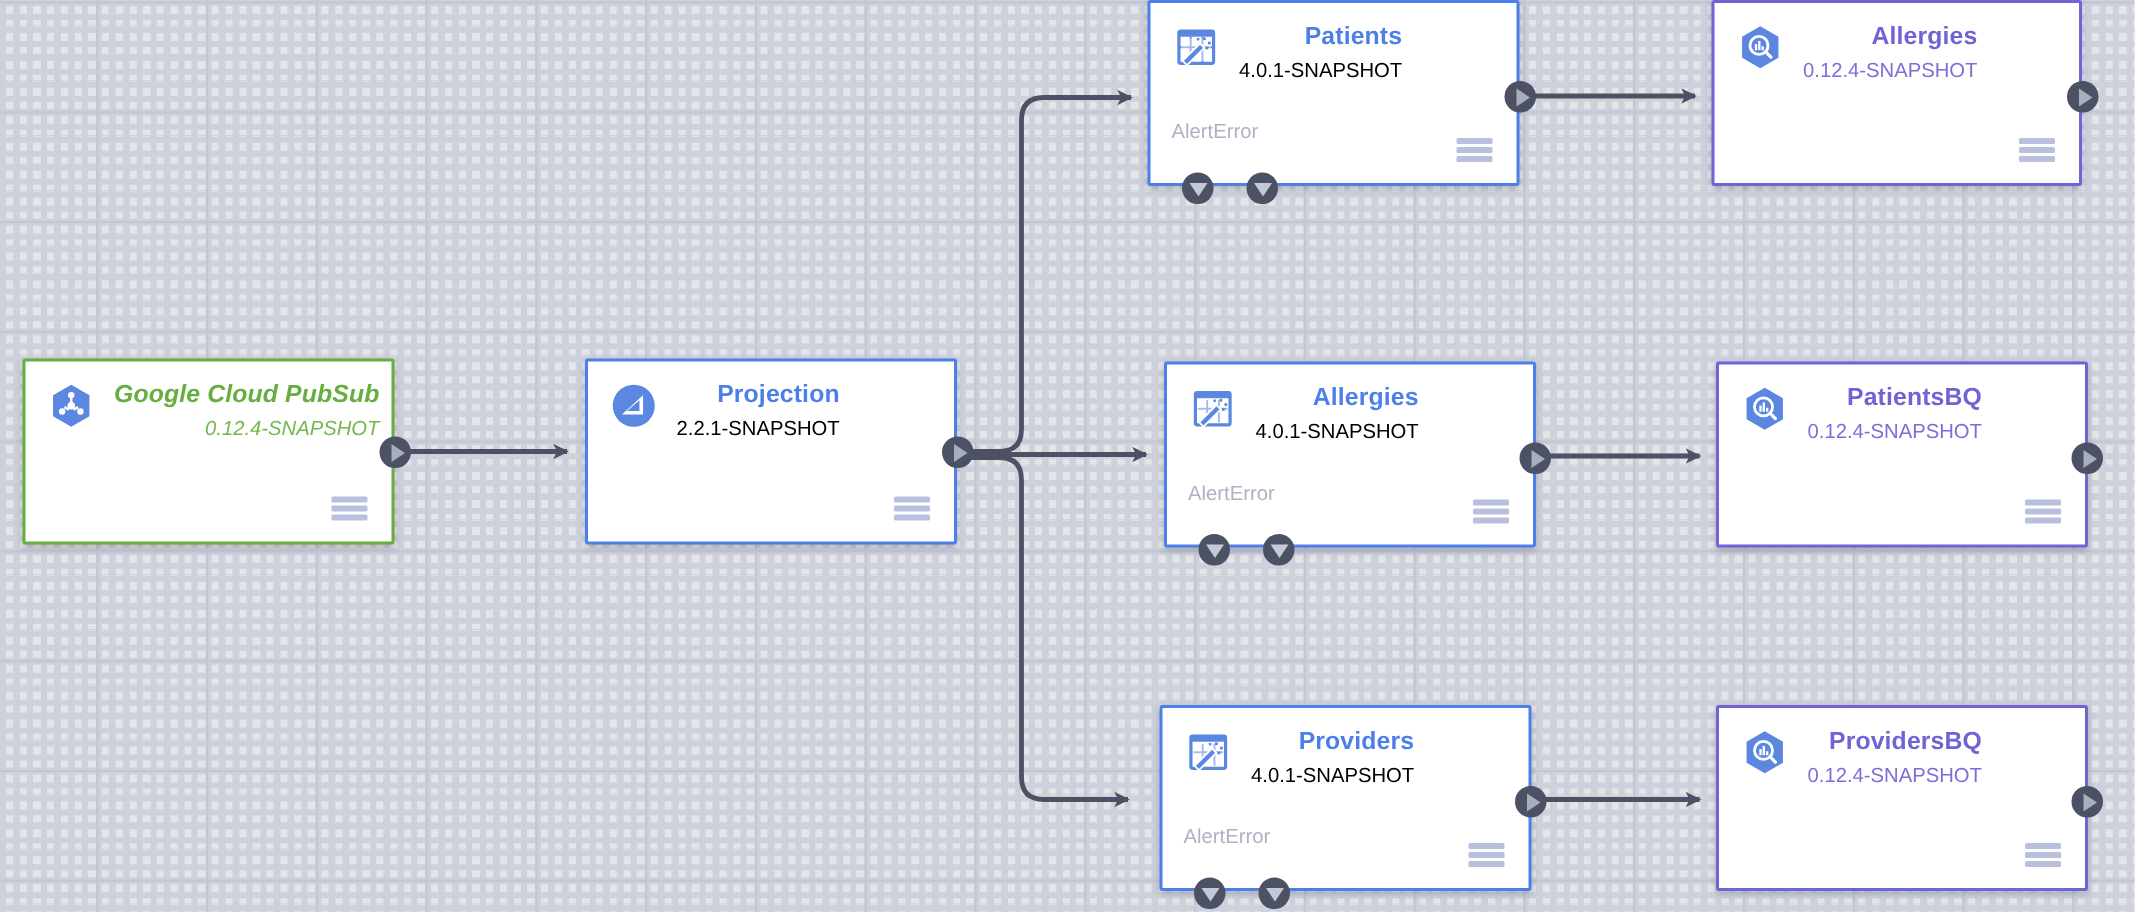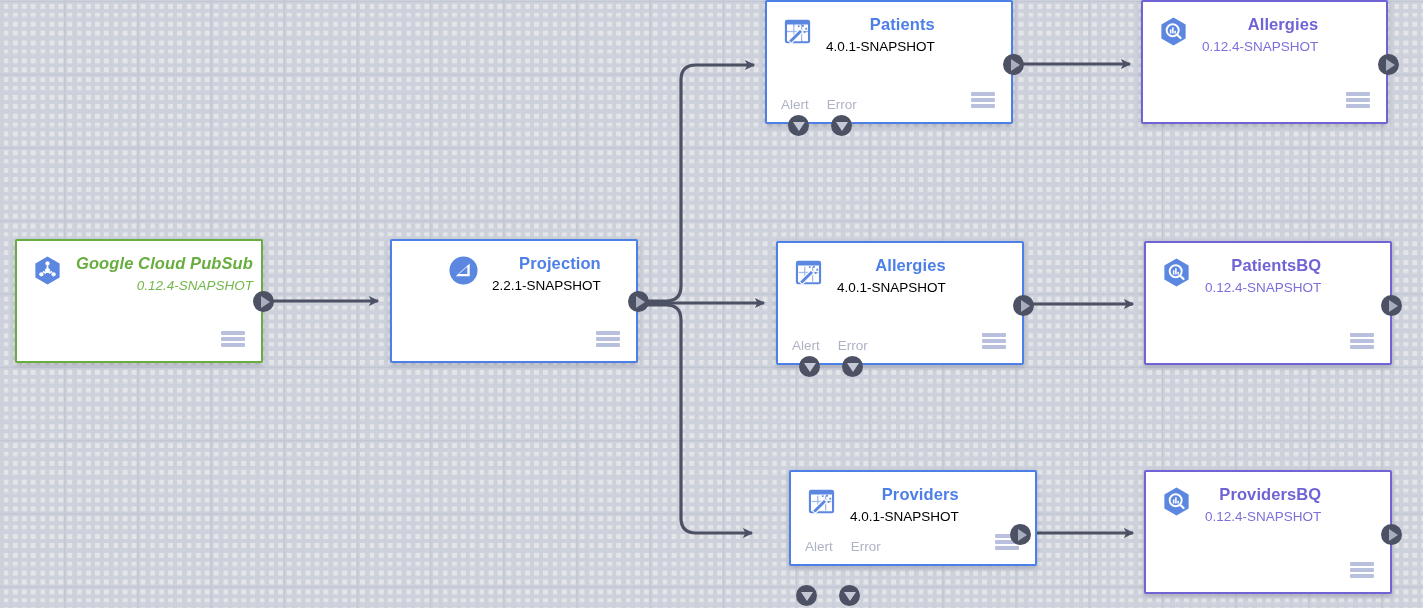--- a/index.html
+++ b/index.html
@@ -130,24 +130,23 @@
   }
   .hamburger span {
     display: block;
     height: 4px;
     border-radius: 1px;
     background: #b9c0dd;
   }
 
   .port-labels {
     position: absolute;
-    bottom: 9px;
+    bottom: 26px;
     left: 14px;
     display: flex;
-    gap: 18px;
   }
   .port-label {
     font-size: 13.5px;
     color: #aeb3c4;
     line-height: 16px;
   }
 
   
   .port {
     position: absolute;
@@ -229,21 +228,21 @@
     <div class="hamburger">
       <span></span>
         <span></span>
         <span></span>
     </div>
   </div>
   <div class="port port-out" style="left:253px; top:291px;">
     <i class="glyph"></i>
   </div>
 
-  <div class="node blue" style="left:390px; top:239px; width:248px; height:124px;padding-left:41px;">
+  <div class="node blue" style="left:390px; top:239px; width:248px; height:124px;">
     <div class="node-head">
       <span class="node-icon">
         <svg viewBox="0 0 40 40">
           <circle cx="20" cy="20" r="17" fill="#5b87e0"></circle>
           <path d="M10.5 27 L27.5 27 L27.5 11.5 Z" fill="#ffffff"></path>
           <path d="M14.5 24.2 L24.6 24.2 L24.6 15.6 Z" fill="#5b87e0"></path>
         </svg>
       </span>
       <div class="node-text">
         <div class="node-title">Projection</div>
@@ -410,21 +409,21 @@
     <div class="hamburger">
       <span></span>
         <span></span>
         <span></span>
     </div>
   </div>
   <div class="port port-out" style="left:1381px; top:295px;">
       <i class="glyph"></i>
     </div>
 
-  <div class="node blue" style="left:773px; top:470px; width:248px; height:96px;margin-left:16px;">
+  <div class="node blue" style="left:773px; top:470px; width:248px; height:124px;">
     <div class="node-head">
       <span class="node-icon">
         <svg viewBox="0 0 40 40">
           <rect x="6" y="7" width="28" height="26" rx="1.5" fill="none" stroke="#5b87e0" stroke-width="2.6"></rect>
           <rect x="6" y="7" width="28" height="4.5" fill="#5b87e0"></rect>
           <rect x="8" y="13" width="24" height="18" fill="#ffffff"></rect>
           <g stroke="#5b87e0" stroke-width="1.6" opacity="0.55">
             <line x1="8" y1="20" x2="32" y2="20"></line>
             <line x1="15.5" y1="13" x2="15.5" y2="31"></line>
             <line x1="25" y1="13" x2="25" y2="31"></line>

